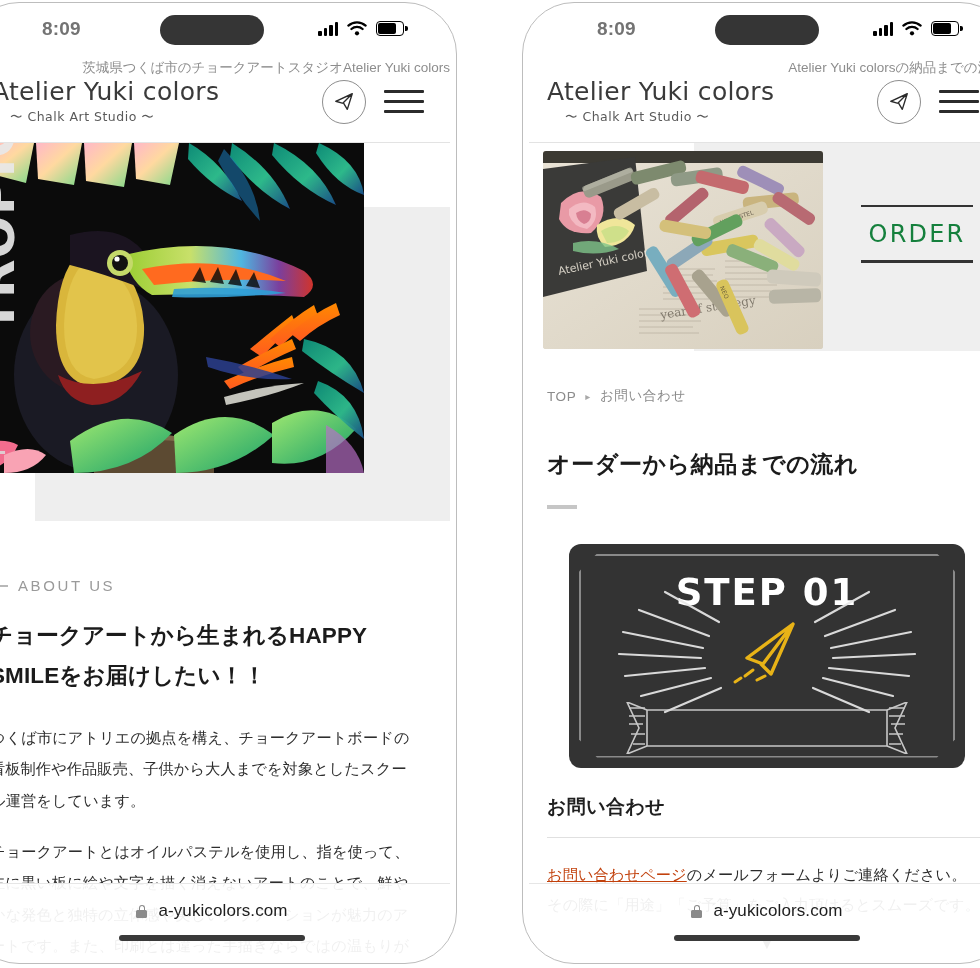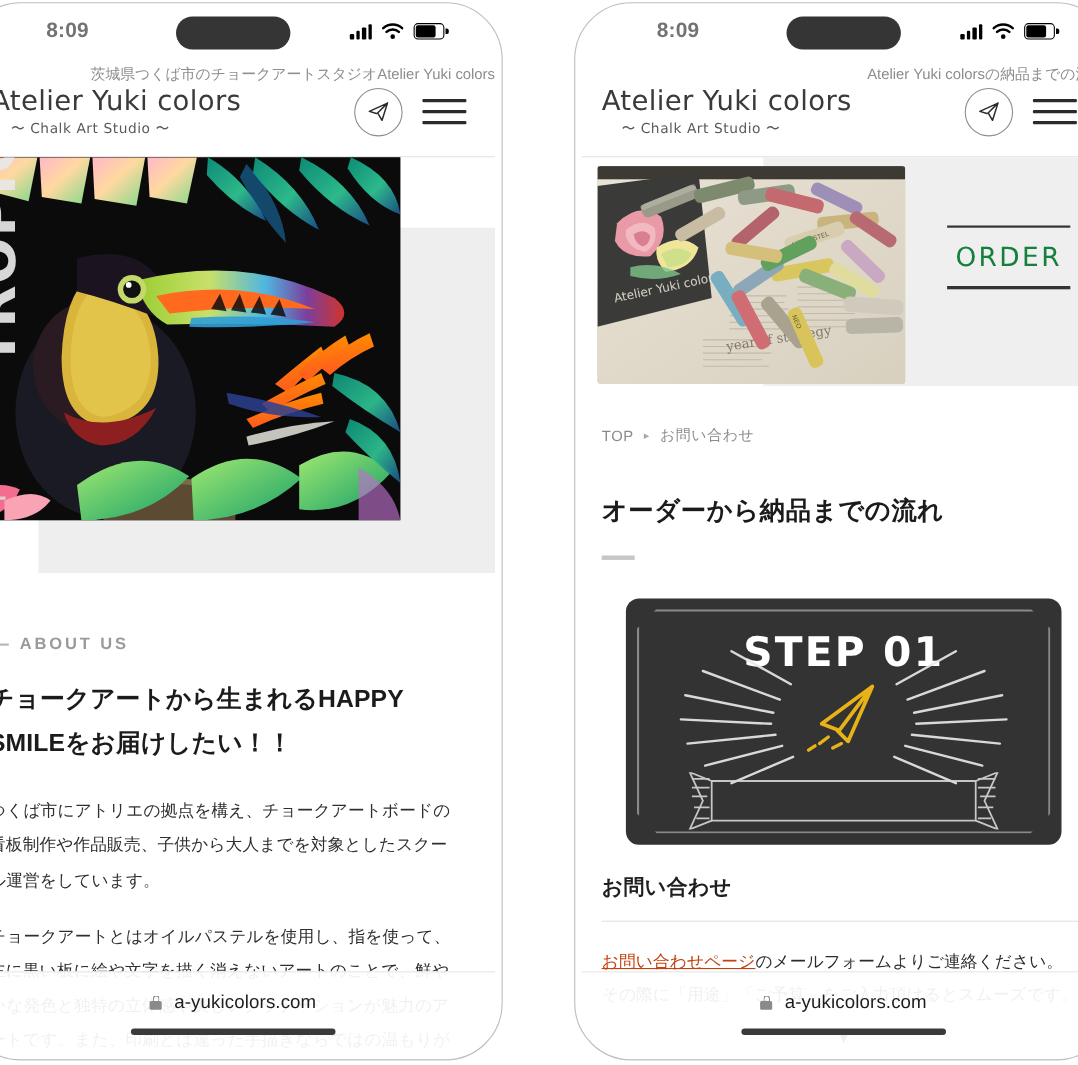--- a/index.html
+++ b/index.html
@@ -114,21 +114,21 @@
     overflow: hidden;
     background: #0d0d0d;
   }
   .left-body { padding: 34px 28px 0 16px; }
   .eyebrow {
     display: flex; align-items: center; gap: 10px;
     margin-bottom: 22px;
   }
   .eyebrow .dash { width: 18px; height: 2px; background: #b8b8b8; }
   .eyebrow .txt {
-    font-size: 15px; color: #9a9a9a; letter-spacing: 2.6px; font-weight: 700;
+    font-size: 15px; color: #9a9a9a; letter-spacing: 2.6px; font-weight: 400;
   }
   .lead-title {
     font-size: 22.5px; font-weight: 700; color: #1b1b1b;
     line-height: 1.78; letter-spacing: .1px; margin-bottom: 26px;
   }
   .para {
     font-size: 15.2px; color: #2e2e2e; line-height: 2.06;
     letter-spacing: .1px; margin-bottom: 20px;
   }
 

